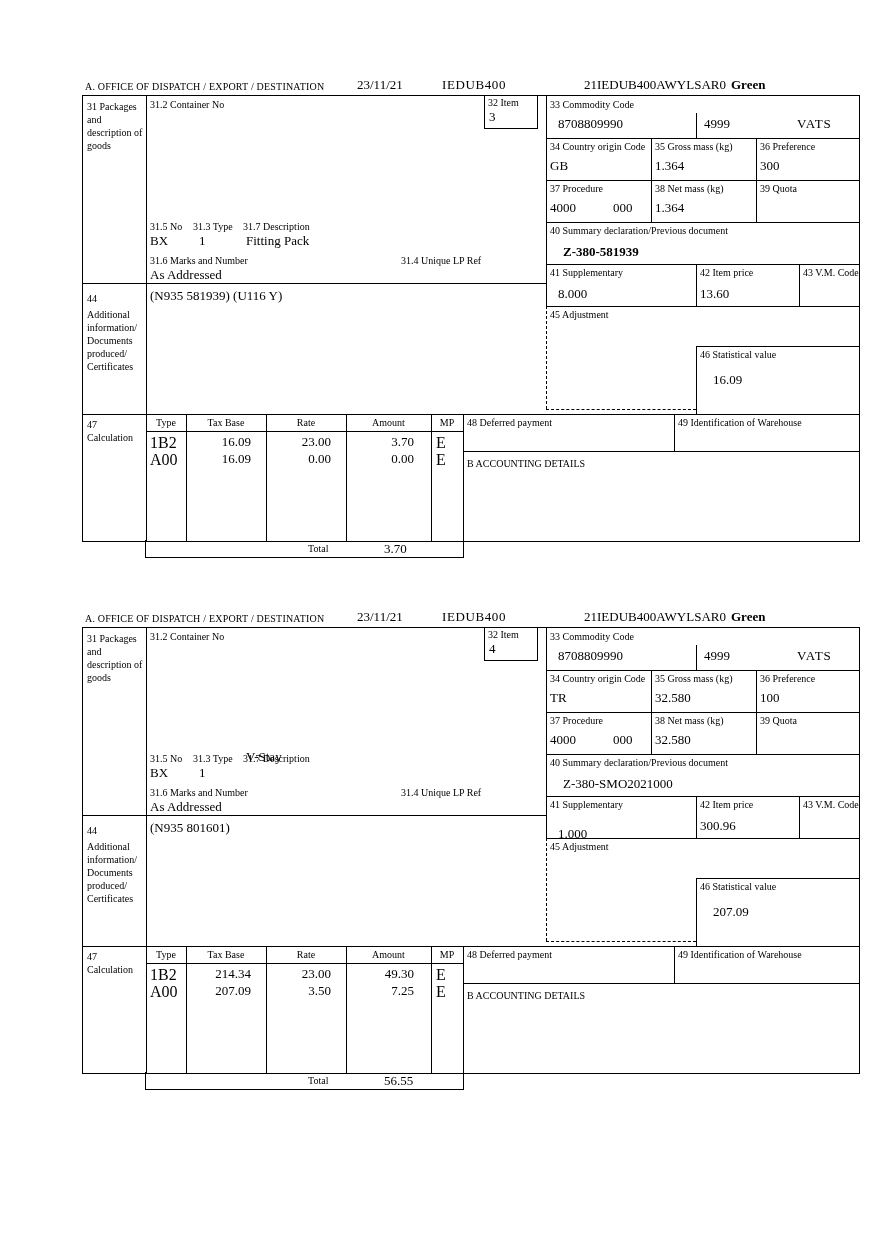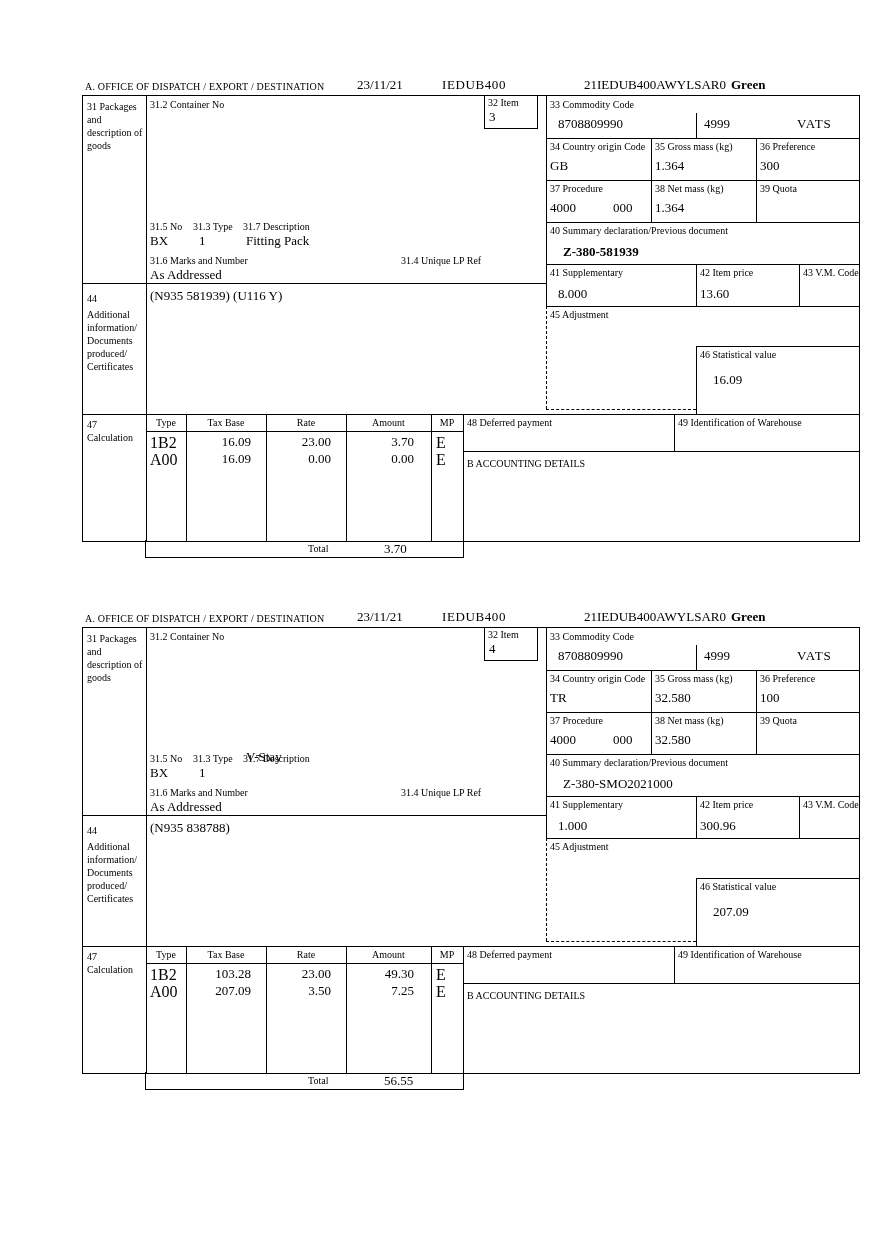--- a/index.html
+++ b/index.html
@@ -210,21 +210,21 @@
       <span class="lbl" style="left:110px;top:125px;">31.3 Type</span>
       <span class="lbl" style="left:160px;top:125px;">31.7 Description</span>
       <span class="val" style="left:67px;top:137px;">BX</span>
       <span class="val" style="left:116px;top:137px;">1</span>
       <span class="val" style="left:163px;top:121px;">V-Stay</span>
 
       <span class="lbl" style="left:67px;top:159px;">31.6 Marks and Number</span>
       <span class="lbl" style="left:318px;top:159px;">31.4 Unique LP Ref</span>
       <span class="val" style="left:67px;top:171px;">As Addressed</span>
 
-      <span class="val" style="left:67px;top:192px;">(N935 838788)</span>
+      <span class="val" style="left:67px;top:192px;">(N935 801601)</span>
 
       <span class="lbl" style="left:467px;top:3px;">33 Commodity Code</span>
       <span class="val" style="left:475px;top:20px;">8708809990</span>
       <span class="val" style="left:621px;top:20px;">4999</span>
       <span class="val" style="left:714px;top:20px;letter-spacing:1px;">VATS</span>
 
       <span class="lbl" style="left:467px;top:45px;">34 Country origin Code</span>
       <span class="val" style="left:467px;top:62px;">TR</span>
       <span class="lbl" style="left:572px;top:45px;">35 Gross mass (kg)</span>
       <span class="val" style="left:572px;top:62px;">32.580</span>
@@ -235,38 +235,38 @@
       <span class="val" style="left:467px;top:104px;">4000</span>
       <span class="val" style="left:530px;top:104px;">000</span>
       <span class="lbl" style="left:572px;top:87px;">38 Net mass (kg)</span>
       <span class="val" style="left:572px;top:104px;">32.580</span>
       <span class="lbl" style="left:677px;top:87px;">39 Quota</span>
 
       <span class="lbl" style="left:467px;top:129px;">40 Summary declaration/Previous document</span>
       <span class="val" style="left:480px;top:148px;">Z-380-SMO2021000</span>
 
       <span class="lbl" style="left:467px;top:171px;">41 Supplementary</span>
-      <span class="val" style="left:475px;top:190px;">1.000</span>
+      <span class="val" style="left:475px;top:198px;">1.000</span>
       <span class="lbl" style="left:617px;top:171px;">42 Item price</span>
       <span class="val" style="left:617px;top:190px;">300.96</span>
       <span class="lbl" style="left:720px;top:171px;">43 V.M. Code</span>
 
       <span class="lbl" style="left:467px;top:213px;">45 Adjustment</span>
 
       <span class="lbl" style="left:617px;top:253px;">46 Statistical value</span>
       <span class="val" style="left:630px;top:276px;">207.09</span>
 
       <span class="thead" style="left:63px;top:321px;width:40px;">Type</span>
       <span class="thead" style="left:103px;top:321px;width:80px;">Tax Base</span>
       <span class="thead" style="left:183px;top:321px;width:80px;">Rate</span>
       <span class="thead" style="left:263px;top:321px;width:85px;">Amount</span>
       <span class="thead" style="left:348px;top:321px;width:32px;">MP</span>
 
       <span class="tcell-l" style="left:67px;top:338px;">1B2</span>
-      <span class="tcell-r" style="left:93px;top:338px;width:75px;">103.28</span>
+      <span class="tcell-r" style="left:93px;top:338px;width:75px;">214.34</span>
       <span class="tcell-r" style="left:173px;top:338px;width:75px;">23.00</span>
       <span class="tcell-r" style="left:256px;top:338px;width:75px;">49.30</span>
       <span class="tcell-l" style="left:353px;top:338px;">E</span>
 
       <span class="tcell-l" style="left:67px;top:355px;">A00</span>
       <span class="tcell-r" style="left:93px;top:355px;width:75px;">207.09</span>
       <span class="tcell-r" style="left:173px;top:355px;width:75px;">3.50</span>
       <span class="tcell-r" style="left:256px;top:355px;width:75px;">7.25</span>
       <span class="tcell-l" style="left:353px;top:355px;">E</span>
 

